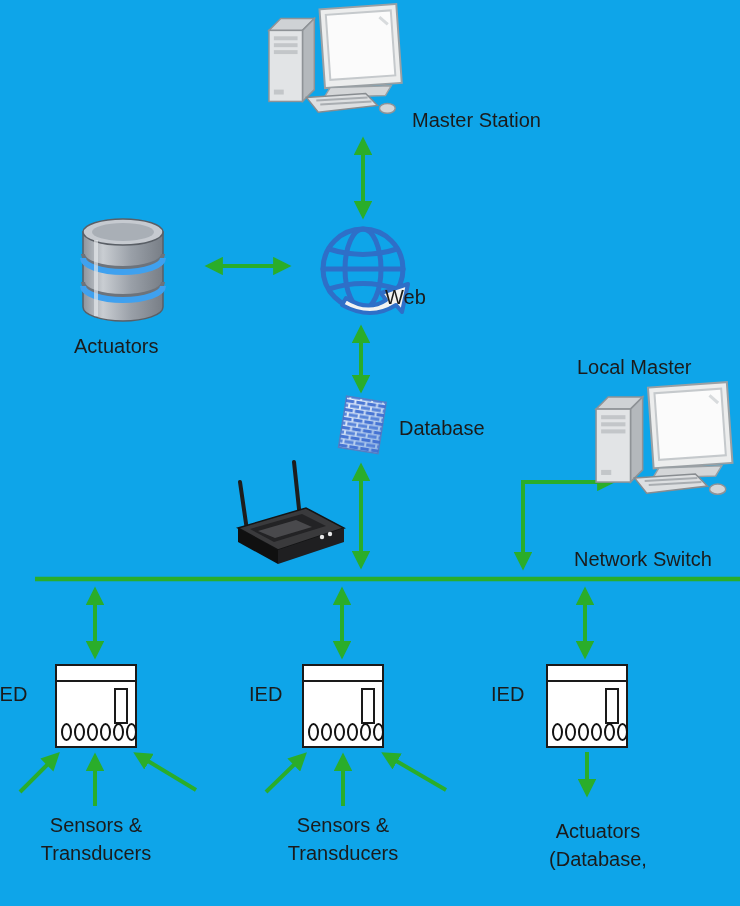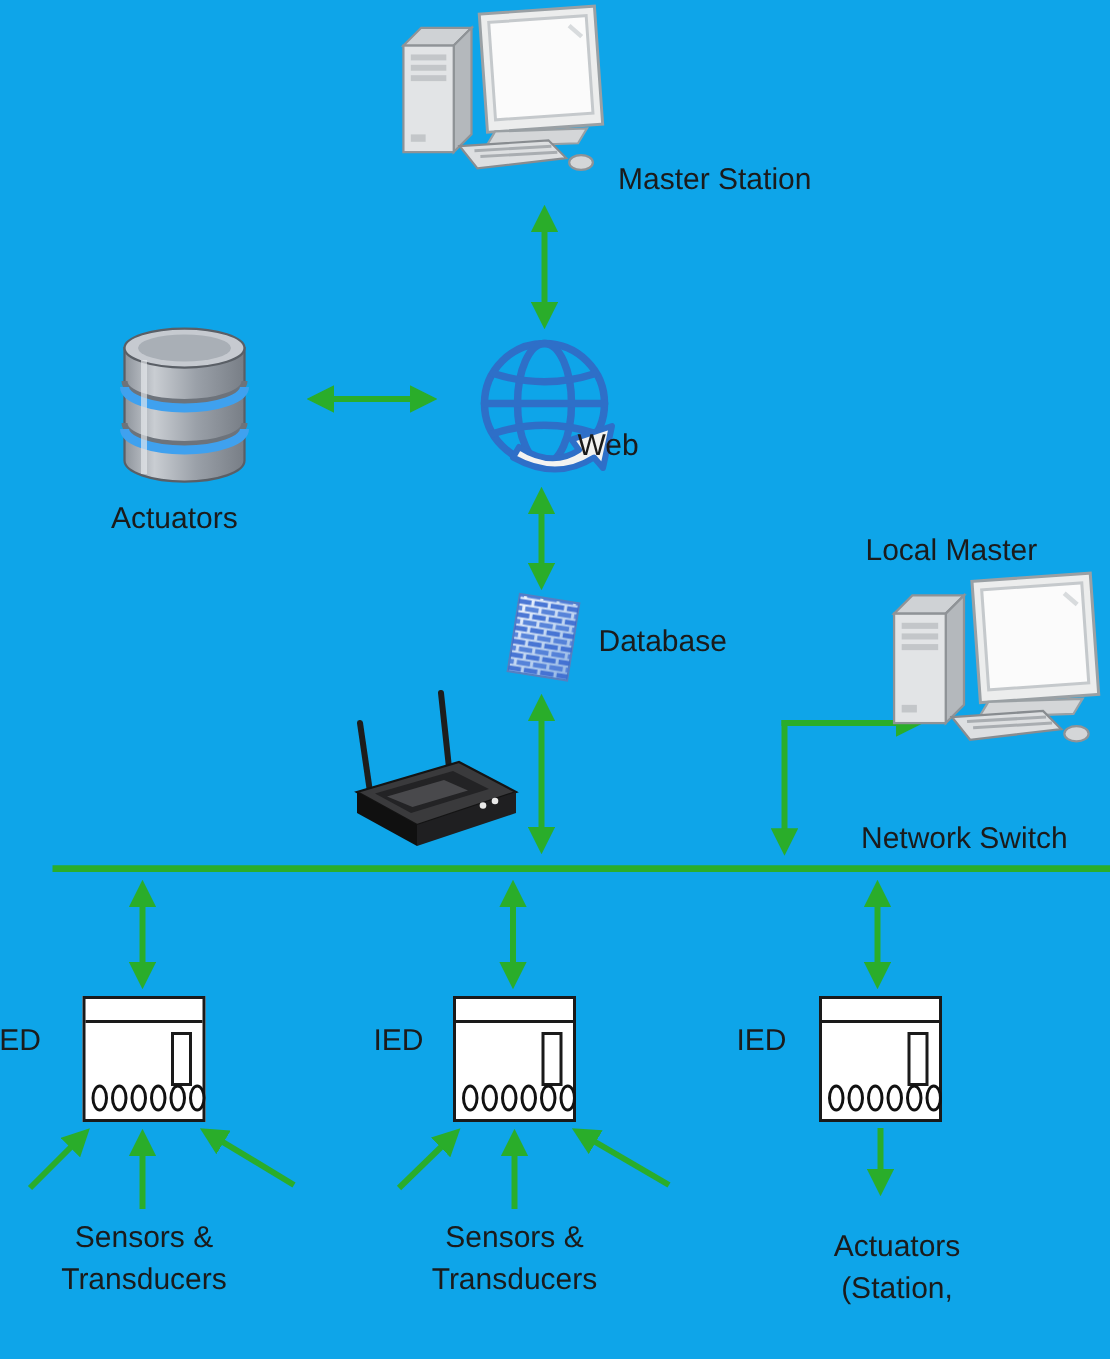--- a/index.html
+++ b/index.html
@@ -216,16 +216,16 @@
     <div>Transducers</div>
   </div>
 
   <div class="lbl lbl-c" style="left:257px;top:811px;width:172px">
     <div>Sensors &amp;</div>
     <div>Transducers</div>
   </div>
 
   <div class="lbl lbl-c" style="left:509px;top:817px;width:178px">
     <div>Actuators</div>
-    <div>(Station,</div>
+    <div>(Database,</div>
   </div>
 
 </div>
 
 </body></html>

